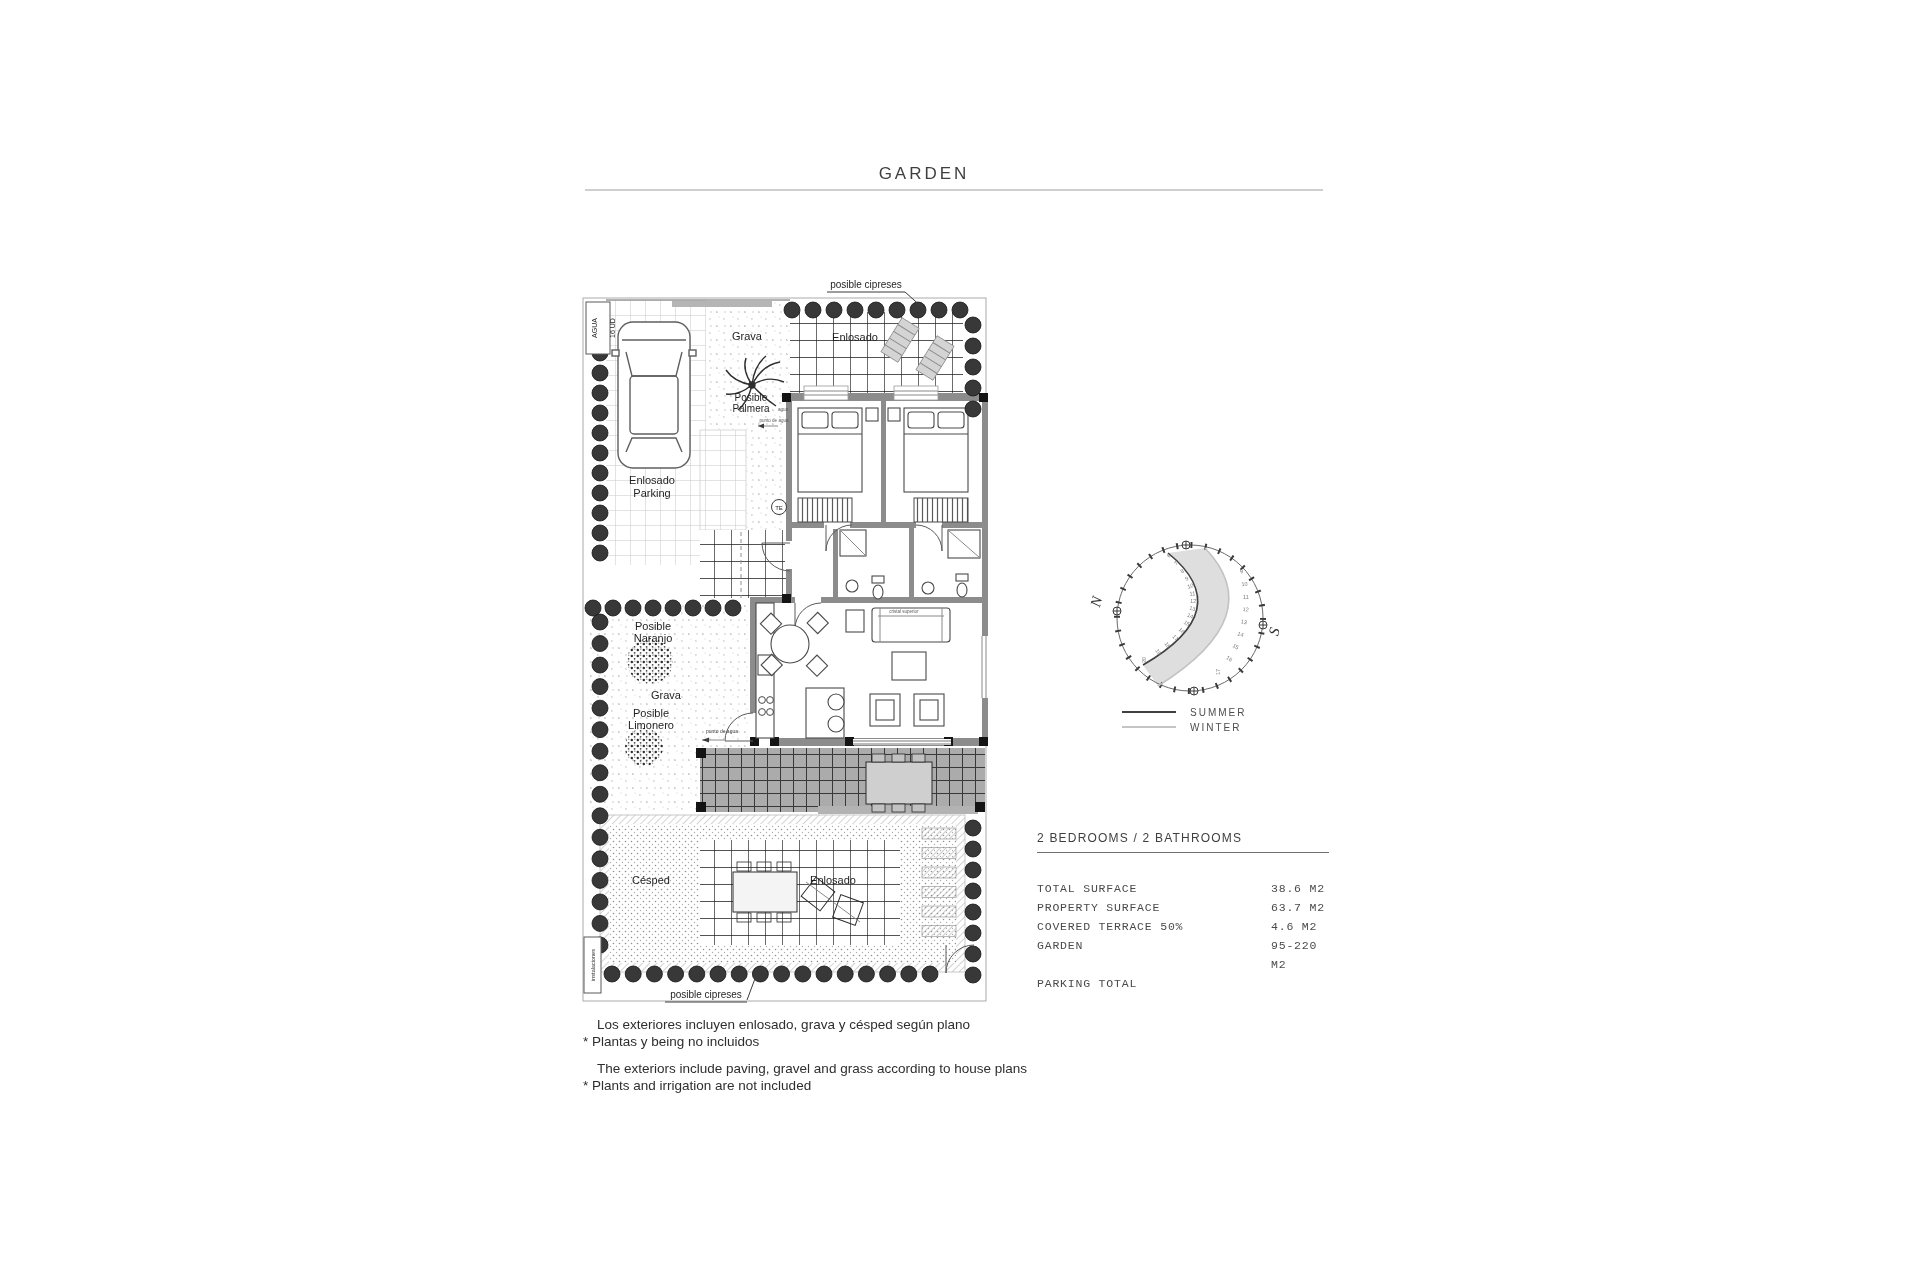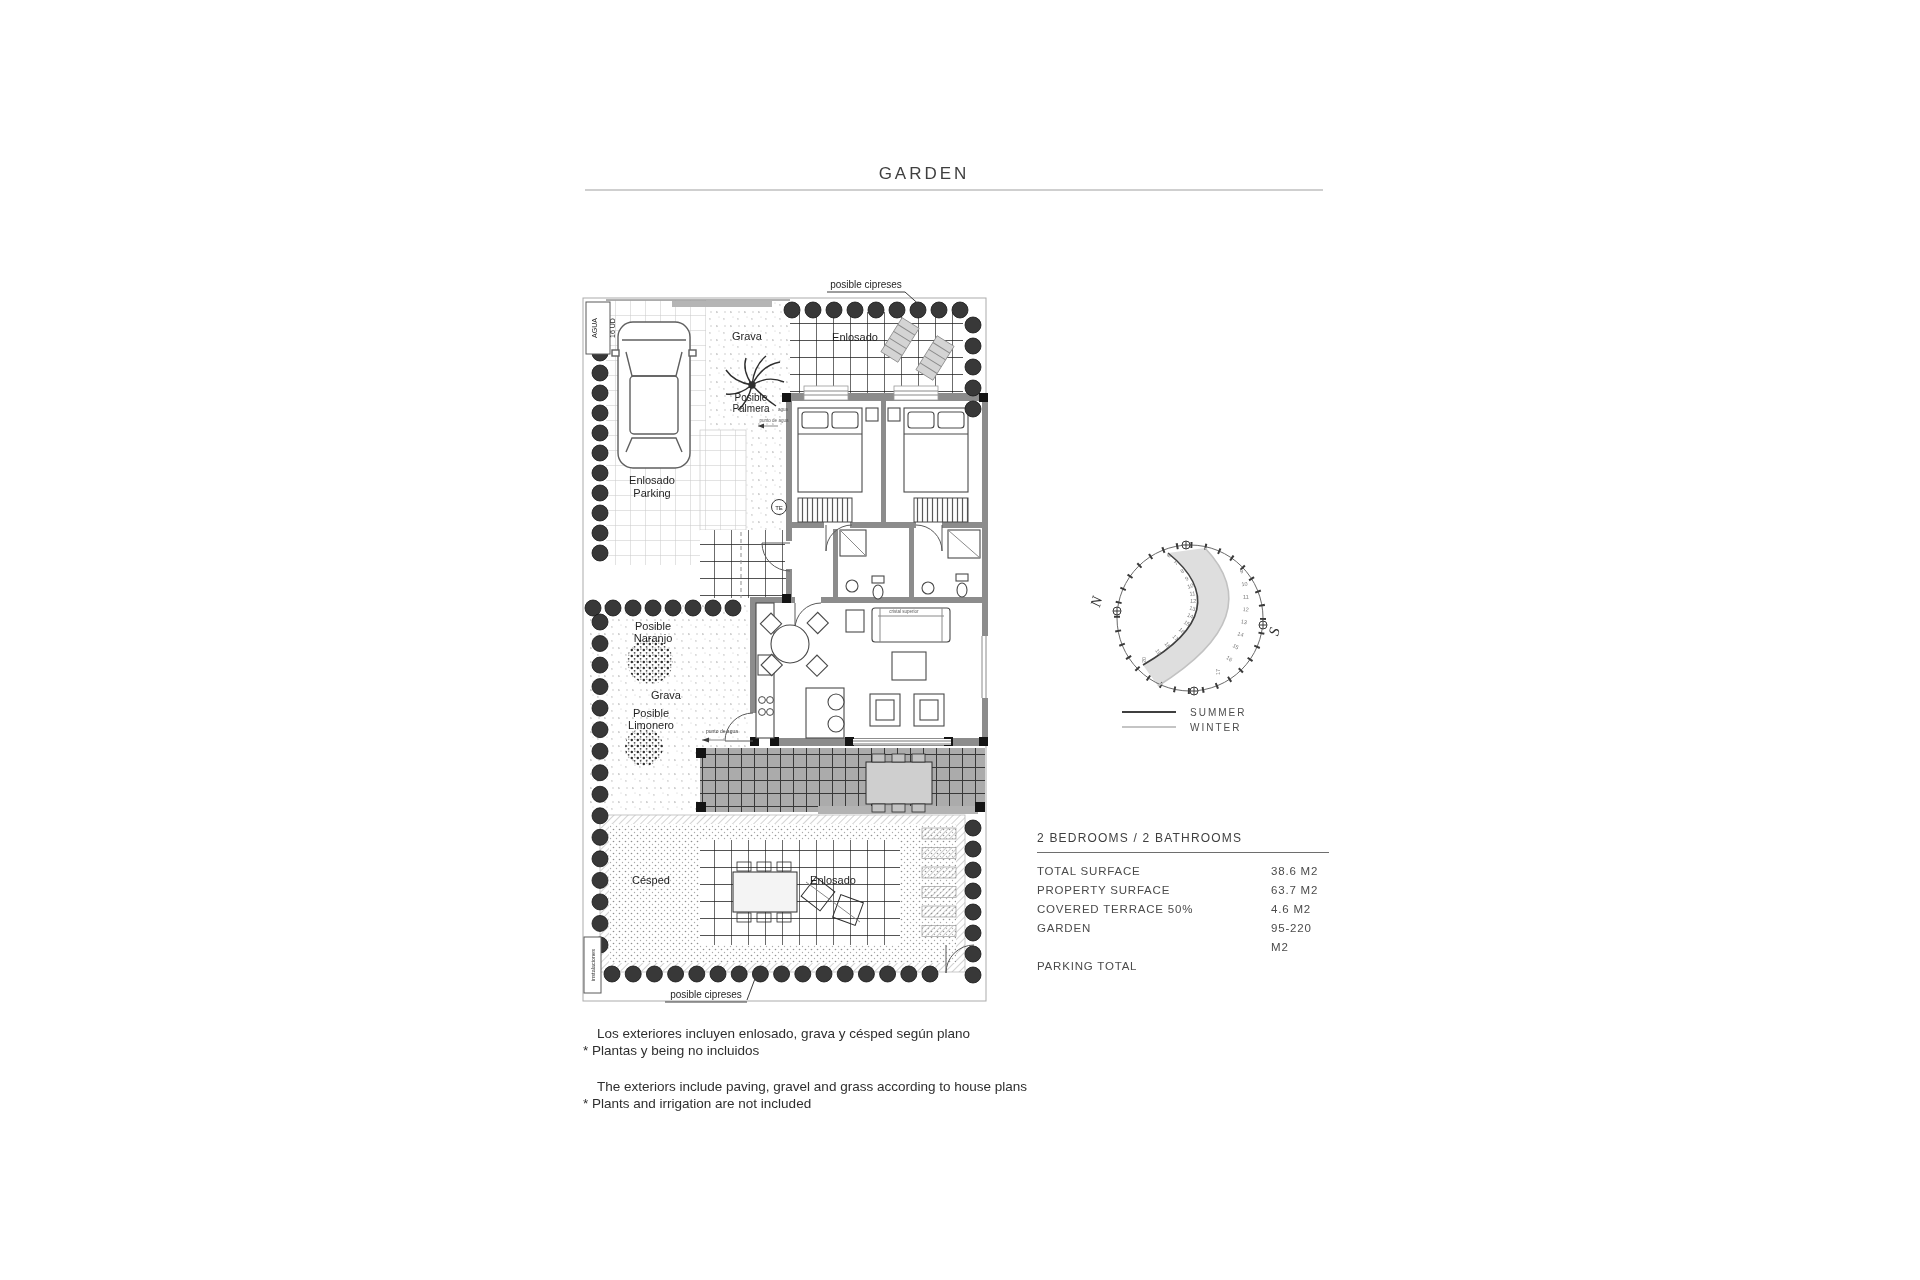--- a/index.html
+++ b/index.html
@@ -3,27 +3,27 @@
 <meta charset="utf-8">
 <style>
   html,body{margin:0;padding:0;background:#ffffff;}
   body{width:1920px;height:1280px;position:relative;font-family:"Liberation Sans",sans-serif;overflow:hidden;}
   .abs{position:absolute;}
   
   #page-title{left:820px;top:164px;width:208px;text-align:center;font-size:17px;letter-spacing:3px;color:#3f3f3f;}
   #title-rule{left:585px;top:189px;width:738px;height:2px;background:#cfcfcf;}
   
   #specs{left:1037px;top:831px;width:292px;color:#4b4b4b;}
-  #specs .hdr{font-size:12px;letter-spacing:1.2px;padding-bottom:7px;border-bottom:1.5px solid #6e6e6e;margin-bottom:9px;color:#3f3f3f;}
-  .spec-row{display:flex;font-size:11.5px;letter-spacing:0.8px;line-height:19px;}
+  #specs .hdr{font-size:12px;letter-spacing:1.2px;padding-bottom:7px;border-bottom:1.5px solid #6e6e6e;margin-bottom:26px;color:#3f3f3f;}
+  .spec-row{display:flex;font-size:11.5px;letter-spacing:0.8px;line-height:19px;font-family:Liberation Mono, monospace;}
   .spec-label{flex:1;}
   .spec-value{width:58px;}
   
   #notes{left:583px;top:1016px;width:480px;font-size:13.5px;color:#2e2e2e;line-height:17px;}
-  #notes .ind{padding-left:14px;margin-top:9px;}
+  #notes .ind{padding-left:14px;}
   #notes .gap{height:10px;}
   
   #footer{left:0;top:1244px;width:1920px;text-align:center;font-size:10.5px;line-height:14px;color:#9c9c9c;letter-spacing:0.4px;}
   
   text{font-family:"Liberation Sans",sans-serif;fill:#1f1f1f;}
   .lbl11{font-size:11px;text-anchor:middle;}
   .lbl10{font-size:10px;text-anchor:middle;}
   .lbl6{font-size:6px;text-anchor:middle;}
   .lbl5{font-size:5px;text-anchor:middle;fill:#3c3c3c;}
   .lbl4{font-size:4.5px;text-anchor:middle;fill:#5a5a5a;}

